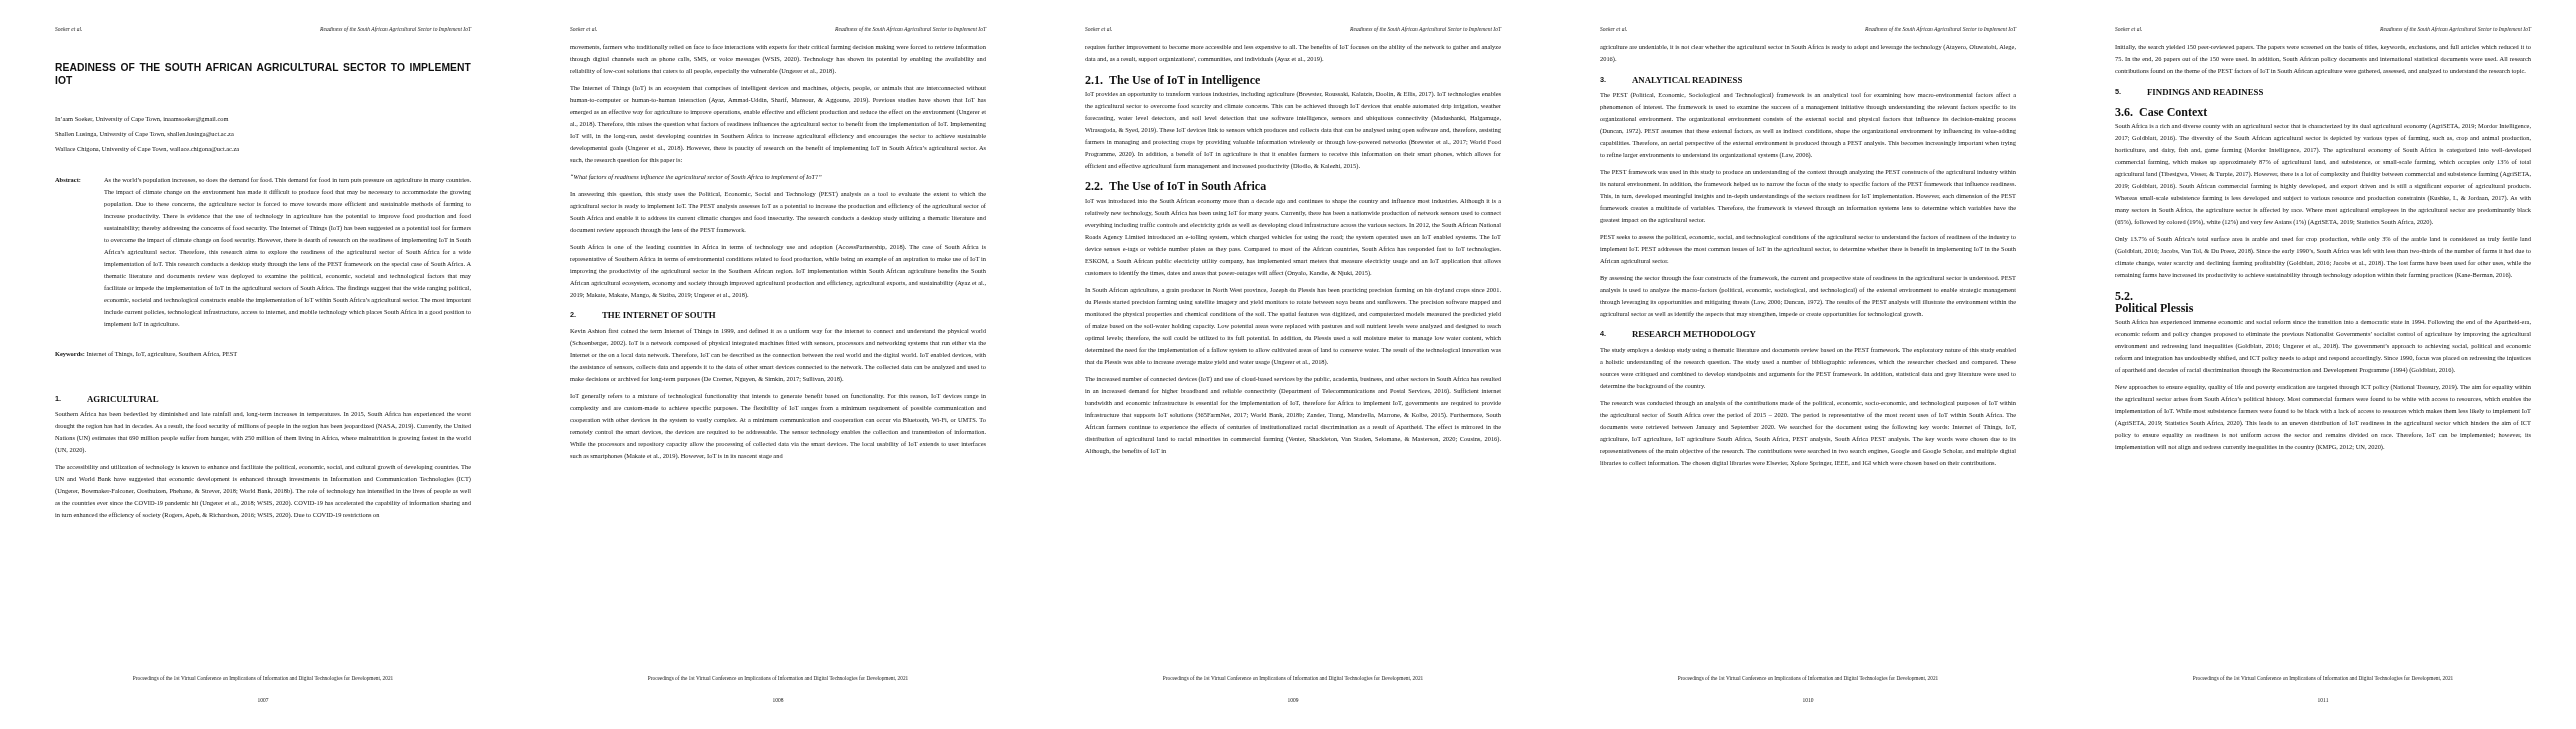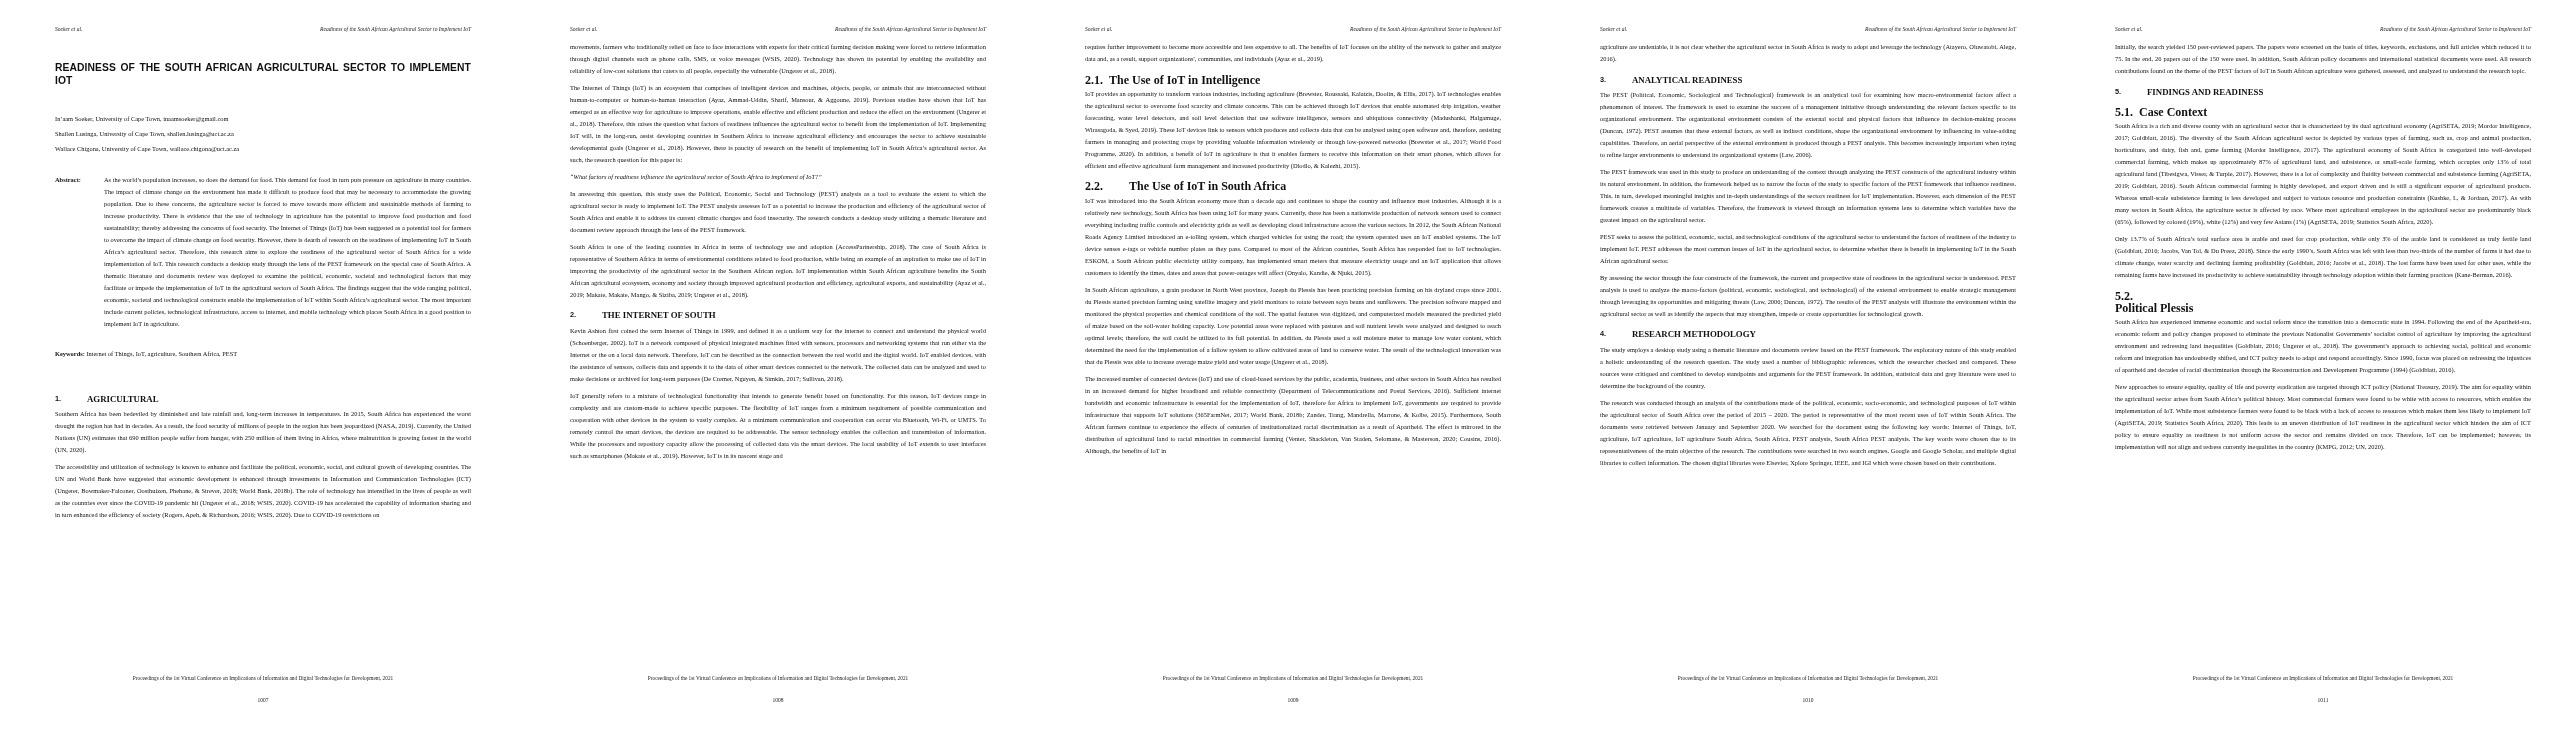--- a/index.html
+++ b/index.html
@@ -89,21 +89,21 @@
       <span>Soeker et al.</span>
       <span>Readiness of the South African Agricultural Sector to Implement IoT</span>
     </div>
     <div class="content">
       <p>requires further improvement to become more accessible and less expensive to all. The benefits of IoT focuses on the ability of the network to gather and analyze data and, as a result, support organizations', communities, and individuals (Ayaz et al., 2019).</p>
       <div class="subsection-h" style="margin-top:8.5px;">
         <span class="subsection-num">2.1.</span>
         <span>The Use of IoT in Intelligence</span>
       </div>
       <p>IoT provides an opportunity to transform various industries, including agriculture (Brewster, Roussaki, Kalatzis, Doolin, &amp; Ellis, 2017). IoT technologies enables the agricultural sector to overcome food scarcity and climate concerns. This can be achieved through IoT devices that enable automated drip irrigation, weather forecasting, water level detectors, and soil level detection that use software intelligence, sensors and ubiquitous connectivity (Madushanki, Halgamuge, Wirasagoda, &amp; Syed, 2019). These IoT devices link to sensors which produces and collects data that can be analysed using open software and, therefore, assisting farmers in managing and protecting crops by providing valuable information wirelessly or through low-powered networks (Brewster et al., 2017; World Food Programme, 2020). In addition, a benefit of IoT in agriculture is that it enables farmers to receive this information on their smart phones, which allows for efficient and effective agricultural farm management and increased productivity (Dlodlo, &amp; Kalezhi, 2015).</p>
-      <div class="subsection-h" style="margin-top:8.5px;gap:20px;">
+      <div class="subsection-h" style="margin-top:8.5px;">
         <span class="subsection-num">2.2.</span>
         <span>The Use of IoT in South Africa</span>
       </div>
       <p>IoT was introduced into the South African economy more than a decade ago and continues to shape the country and influence most industries. Although it is a relatively new technology, South Africa has been using IoT for many years. Currently, there has been a nationwide production of network sensors used to connect everything including traffic controls and electricity grids as well as developing cloud infrastructure across the various sectors. In 2012, the South African National Roads Agency Limited introduced an e-tolling system, which charged vehicles for using the road; the system operated uses an IoT enabled systems. The IoT device senses e-tags or vehicle number plates as they pass. Compared to most of the African countries, South Africa has responded fast to IoT technologies. ESKOM, a South African public electricity utility company, has implemented smart meters that measure electricity usage and an IoT application that allows customers to identify the times, dates and areas that power-outages will affect (Onyalo, Kandie, &amp; Njuki, 2015).</p>
       <p>In South African agriculture, a grain producer in North West province, Jozeph du Plessis has been practicing precision farming on his dryland crops since 2001. du Plessis started precision farming using satellite imagery and yield monitors to rotate between soya beans and sunflowers. The precision software mapped and monitored the physical properties and chemical conditions of the soil. The spatial features was digitized, and computerized models measured the predicted yield of maize based on the soil-water holding capacity. Low potential areas were replaced with pastures and soil nutrient levels were analyzed and designed to reach optimal levels; therefore, the soil could be utilized to its full potential. In addition, du Plessis used a soil moisture meter to manage low water content, which determined the need for the implementation of a fallow system to allow cultivated areas of land to conserve water. The result of the technological innovation was that du Plessis was able to increase average maize yield and water usage (Ungerer et al., 2018).</p>
       <p>The increased number of connected devices (IoT) and use of cloud-based services by the public, academia, business, and other sectors in South Africa has resulted in an increased demand for higher broadband and reliable connectivity (Department of Telecommunications and Postal Services, 2016). Sufficient internet bandwidth and economic infrastructure is essential for the implementation of IoT, therefore for Africa to implement IoT, governments are required to provide infrastructure that supports IoT solutions (365FarmNet, 2017; World Bank, 2018b; Zander, Trang, Mandrella, Marrone, &amp; Kolbe, 2015). Furthermore, South African farmers continue to experience the effects of centuries of institutionalized racial discrimination as a result of Apartheid. The effect is mirrored in the distribution of agricultural land to racial minorities in commercial farming (Venter, Shackleton, Van Staden, Selomane, &amp; Masterson, 2020; Cousins, 2016). Although, the benefits of IoT in</p>
     </div>
     <div class="footer">Proceedings of the 1st Virtual Conference on Implications of Information and Digital Technologies for Development, 2021</div>
     <div class="page-num">1009</div>
   </div>
@@ -139,21 +139,21 @@
       <span>Soeker et al.</span>
       <span>Readiness of the South African Agricultural Sector to Implement IoT</span>
     </div>
     <div class="content">
       <p>Initially, the search yielded 150 peer-reviewed papers. The papers were screened on the basis of titles, keywords, exclusions, and full articles which reduced it to 75. In the end, 26 papers out of the 150 were used. In addition, South African policy documents and international statistical documents were used. All research contributions found on the theme of the PEST factors of IoT in South African agriculture were gathered, assessed, and analyzed to understand the research topic.</p>
       <div class="section-h" style="margin-top:8.5px;">
         <span class="section-num">5.</span>
         <span>FINDINGS AND READINESS</span>
       </div>
       <div class="subsection-h" style="margin-top:8.5px;">
-        <span class="subsection-num">5.1.</span>
+        <span class="subsection-num">3.6.</span>
         <span>Case Context</span>
       </div>
       <p>South Africa is a rich and diverse county with an agricultural sector that is characterized by its dual agricultural economy (AgriSETA, 2019; Mordor Intelligence, 2017; Goldblatt, 2016). The diversity of the South African agricultural sector is depicted by various types of farming, such as, crop and animal production, horticulture, and dairy, fish and, game farming (Mordor Intelligence, 2017). The agricultural economy of South Africa is categorized into well-developed commercial farming, which makes up approximately 87% of agricultural land, and subsistence, or small-scale farming, which occupies only 13% of total agricultural land (Tibesigwa, Visser, &amp; Turpie, 2017). However, there is a lot of complexity and fluidity between commercial and subsistence farming (AgriSETA, 2019; Goldblatt, 2016). South African commercial farming is highly developed, and export driven and is still a significant exporter of agricultural products. Whereas small-scale subsistence farming is less developed and subject to various resource and production constraints (Kushke, I., &amp; Jordaan, 2017). As with many sectors in South Africa, the agriculture sector is affected by race. Where most agricultural employees in the agricultural sector are predominantly black (65%), followed by colored (19%), white (12%) and very few Asians (1%) (AgriSETA, 2019; Statistics South Africa, 2020).</p>
       <p>Only 13.7% of South Africa’s total surface area is arable and used for crop production, while only 3% of the arable land is considered as truly fertile land (Goldblatt, 2016; Jacobs, Van Tol, &amp; Du Preez, 2018). Since the early 1990’s, South Africa was left with less than two-thirds of the number of farms it had due to climate change, water scarcity and declining farming profitability (Goldblatt, 2016; Jacobs et al., 2018). The lost farms have been used for other uses, while the remaining farms have increased its productivity to achieve sustainability through technology adoption within their farming practices (Kane-Berman, 2016).</p>
       <div class="subsection-h" style="margin-top:8.5px;flex-direction:column;">
         <span class="subsection-num">5.2.</span>
         <span>Political Plessis</span>
       </div>
       <p>South Africa has experienced immense economic and social reform since the transition into a democratic state in 1994. Following the end of the Apartheid-era, economic reform and policy changes proposed to eliminate the previous Nationalist Governments’ socialist control of agriculture by improving the agricultural environment and redressing land inequalities (Goldblatt, 2016; Ungerer et al., 2018). The government’s approach to achieving social, political and economic reform and integration has undoubtedly shifted, and ICT policy needs to adapt and respond accordingly. Since 1990, focus was placed on redressing the injustices of apartheid and decades of racial discrimination through the Reconstruction and Development Programme (1994) (Goldblatt, 2016).</p>
       <p>New approaches to ensure equality, quality of life and poverty eradication are targeted through ICT policy (National Treasury, 2019). The aim for equality within the agricultural sector arises from South Africa’s political history. Most commercial farmers were found to be white with access to resources, which enables the implementation of IoT. While most subsistence farmers were found to be black with a lack of access to resources which makes them less likely to implement IoT (AgriSETA, 2019; Statistics South Africa, 2020). This leads to an uneven distribution of IoT readiness in the agricultural sector which hinders the aim of ICT policy to ensure equality as readiness is not uniform across the sector and remains divided on race. Therefore, IoT can be implemented; however, its implementation will not align and redress currently inequalities in the country (KMPG, 2012; UN, 2020).</p>

